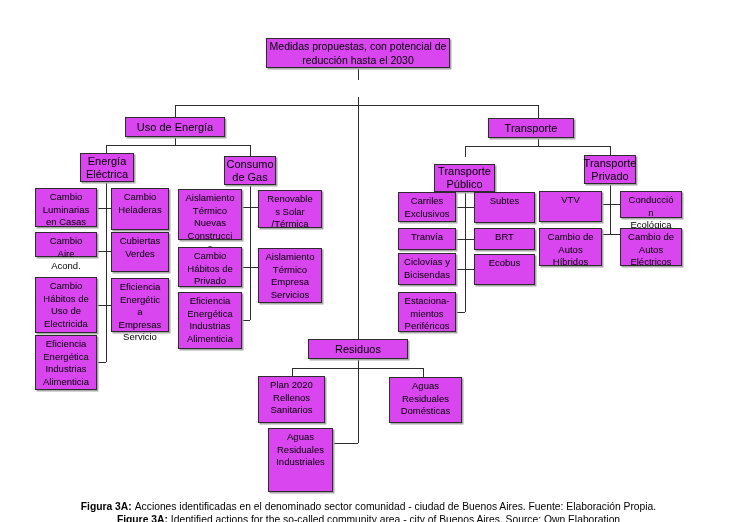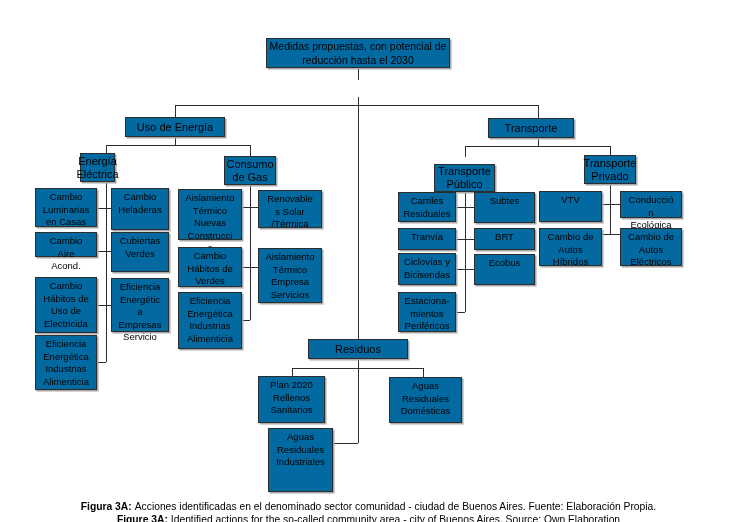--- a/index.html
+++ b/index.html
@@ -1,21 +1,21 @@
 <!DOCTYPE html>
 <html><head>
 <meta charset="utf-8">
 <style>
   html,body { margin:0; padding:0; background:#ffffff; }
   .canvas {
     position:relative; width:737px; height:522px; background:#ffffff;
     font-family:"Liberation Sans", sans-serif; color:#000; overflow:hidden;
   }
   .box {
-    position:absolute; box-sizing:border-box; background:#0369a1;
+    position:absolute; box-sizing:border-box; background:#d946ef;
     border:1px solid #2d2d2d; box-shadow:1.5px 1.5px 0 #a8a8a8;
     text-align:center; font-size:9.5px; line-height:12.5px;
     padding:2px 6px 0; word-wrap:break-word;
   }
   .p4 { padding:2px 4px 0; }
   .hdr {
     display:flex; align-items:center; justify-content:center;
     font-size:11px; line-height:13px; padding:0 2px;
   }
   .big { font-size:10.5px; line-height:14px; }
@@ -76,45 +76,45 @@
   <div class="vline" style="left:292px;top:368px;height:8px"></div>
   <div class="vline" style="left:423px;top:368px;height:9px"></div>
   <div class="vline" style="left:358px;top:359px;height:84px"></div>
   <div class="hline" style="left:321px;top:443px;width:37px"></div>
 
   <div class="box hdr big" style="left:266px;top:38px;width:184px;height:30px">Medidas propuestas, con potencial de reducción hasta el 2030</div>
 
 
   <div class="box hdr" style="left:125px;top:117px;width:100px;height:20px">Uso de Energía</div>
 
-  <div class="box hdr" style="left:80px;top:153px;width:35px;height:29px">Energía Eléctrica</div>
+  <div class="box hdr" style="left:80px;top:153px;width:54px;height:29px">Energía Eléctrica</div>
 
   <div class="box hdr" style="left:224px;top:156px;width:52px;height:29px">Consumo de Gas</div>
 
   <div class="box" style="left:35px;top:188px;width:62px;height:39px">Cambio Luminarias en Casas</div>
   <div class="box" style="left:111px;top:188px;width:58px;height:42px">Cambio Heladeras</div>
   <div class="box" style="left:35px;top:232px;width:62px;height:25px">Cambio Aire Acond.</div>
   <div class="box" style="left:111px;top:232px;width:58px;height:40px">Cubiertas Verdes</div>
   <div class="box" style="left:35px;top:277px;width:62px;height:56px">Cambio Hábitos de Uso de Electricida</div>
   <div class="box" style="left:111px;top:278px;width:58px;height:54px">Eficiencia Energética Empresas Servicio</div>
   <div class="box" style="left:35px;top:335px;width:62px;height:55px">Eficiencia Energética Industrias Alimenticia</div>
 
   <div class="box" style="left:178px;top:189px;width:64px;height:51px">Aislamiento Térmico Nuevas Construccio</div>
   <div class="box" style="left:258px;top:190px;width:64px;height:38px">Renovables Solar /Térmica</div>
-  <div class="box" style="left:178px;top:247px;width:64px;height:40px">Cambio Hábitos de Verdes</div>
+  <div class="box" style="left:178px;top:247px;width:64px;height:40px">Cambio Hábitos de Privado</div>
   <div class="box" style="left:258px;top:248px;width:64px;height:55px">Aislamiento Térmico Empresa Servicios</div>
   <div class="box" style="left:178px;top:292px;width:64px;height:57px">Eficiencia Energética Industrias Alimenticia</div>
 
   <div class="box hdr" style="left:488px;top:118px;width:86px;height:20px">Transporte</div>
 
   <div class="box hdr" style="left:434px;top:164px;width:61px;height:28px">Transporte Público</div>
 
   <div class="box hdr" style="left:584px;top:155px;width:52px;height:29px;padding:0 1px">Transporte Privado</div>
 
-  <div class="box p4" style="left:398px;top:192px;width:58px;height:30px">Carriles Residuales</div>
+  <div class="box p4" style="left:398px;top:192px;width:58px;height:30px">Carriles Exclusivos</div>
   <div class="box p4" style="left:474px;top:192px;width:61px;height:31px">Subtes</div>
   <div class="box p4" style="left:398px;top:228px;width:58px;height:22px">Tranvía</div>
   <div class="box p4" style="left:474px;top:228px;width:61px;height:22px">BRT</div>
   <div class="box p4" style="left:398px;top:253px;width:58px;height:32px">Ciclovías y Bicisendas</div>
   <div class="box p4" style="left:474px;top:254px;width:61px;height:31px">Ecobus</div>
   <div class="box p4" style="left:398px;top:292px;width:58px;height:40px">Estaciona- mientos Periféricos</div>
 
   <div class="box" style="left:539px;top:191px;width:63px;height:31px">VTV</div>
   <div class="box" style="left:620px;top:191px;width:62px;height:27px">Conducción Ecológica</div>
   <div class="box" style="left:539px;top:228px;width:63px;height:38px">Cambio de Autos Híbridos</div>

